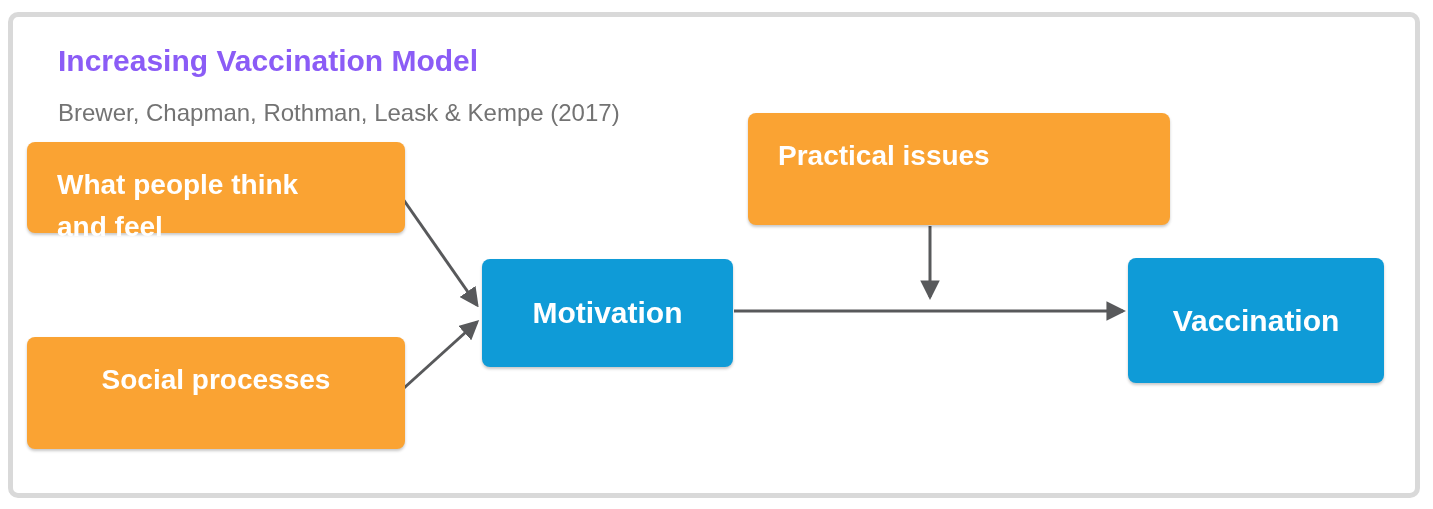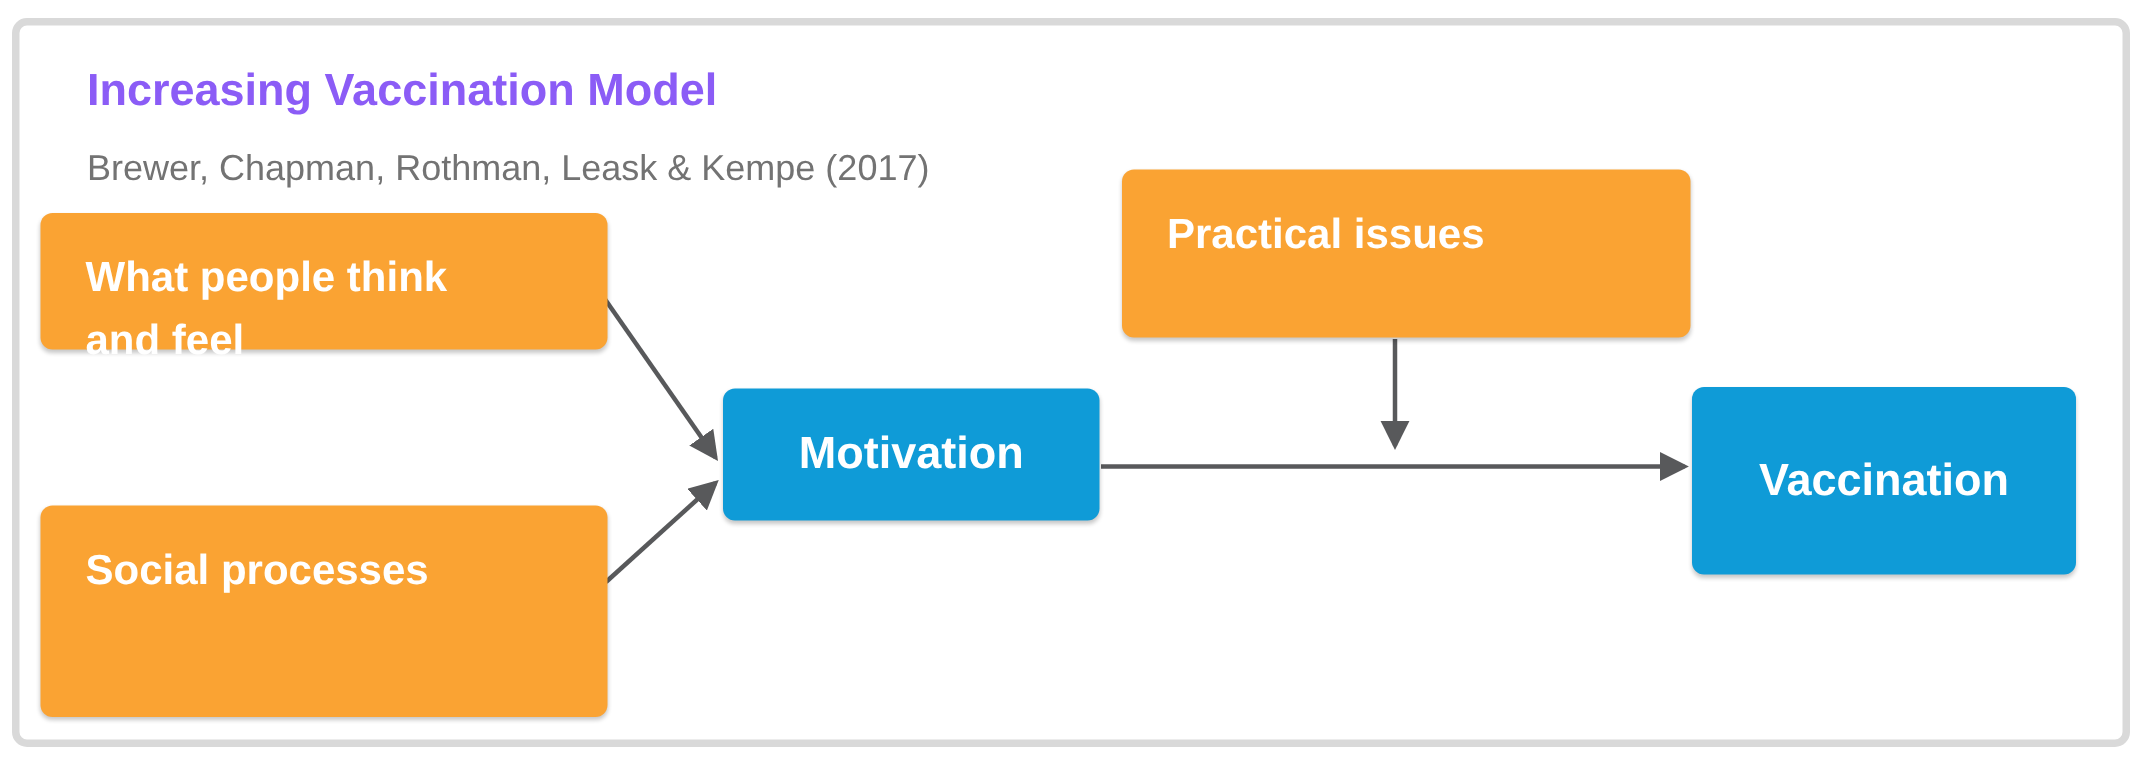--- a/index.html
+++ b/index.html
@@ -64,23 +64,23 @@
   .node.blue {
     background: var(--blue, #0f9bd7);
     font-size: 30px;
     display: flex;
     align-items: center;
     justify-content: center;
     text-align: center;
   }
 
   .n-think     { left: 27px;   top: 142px; width: 378px; height: 91px; }
-  .n-social    { left: 27px;   top: 337px; width: 378px; height: 141px; }
-  .n-practical { left: 748px;  top: 113px; width: 379px; height: 112px; }
-  .n-motivation  { left: 482px;  top: 259px; width: 251px; height: 88px; }
+  .n-social    { left: 27px;   top: 337px; width: 378px; height: 112px; text-align: center; }
+  .n-practical { left: 748px;  top: 113px; width: 422px; height: 112px; }
+  .n-motivation  { left: 482px;  top: 259px; width: 251px; height: 108px; }
   .n-vaccination { left: 1128px; top: 258px; width: 256px; height: 125px; }
 
   svg.arrows {
     position: absolute;
     left: 0; top: 0;
     width: 1433px;
     height: 509px;
     pointer-events: none;
   }
   .arrowline { stroke: var(--arrow, #58595b); stroke-width: 3; fill: none; }

